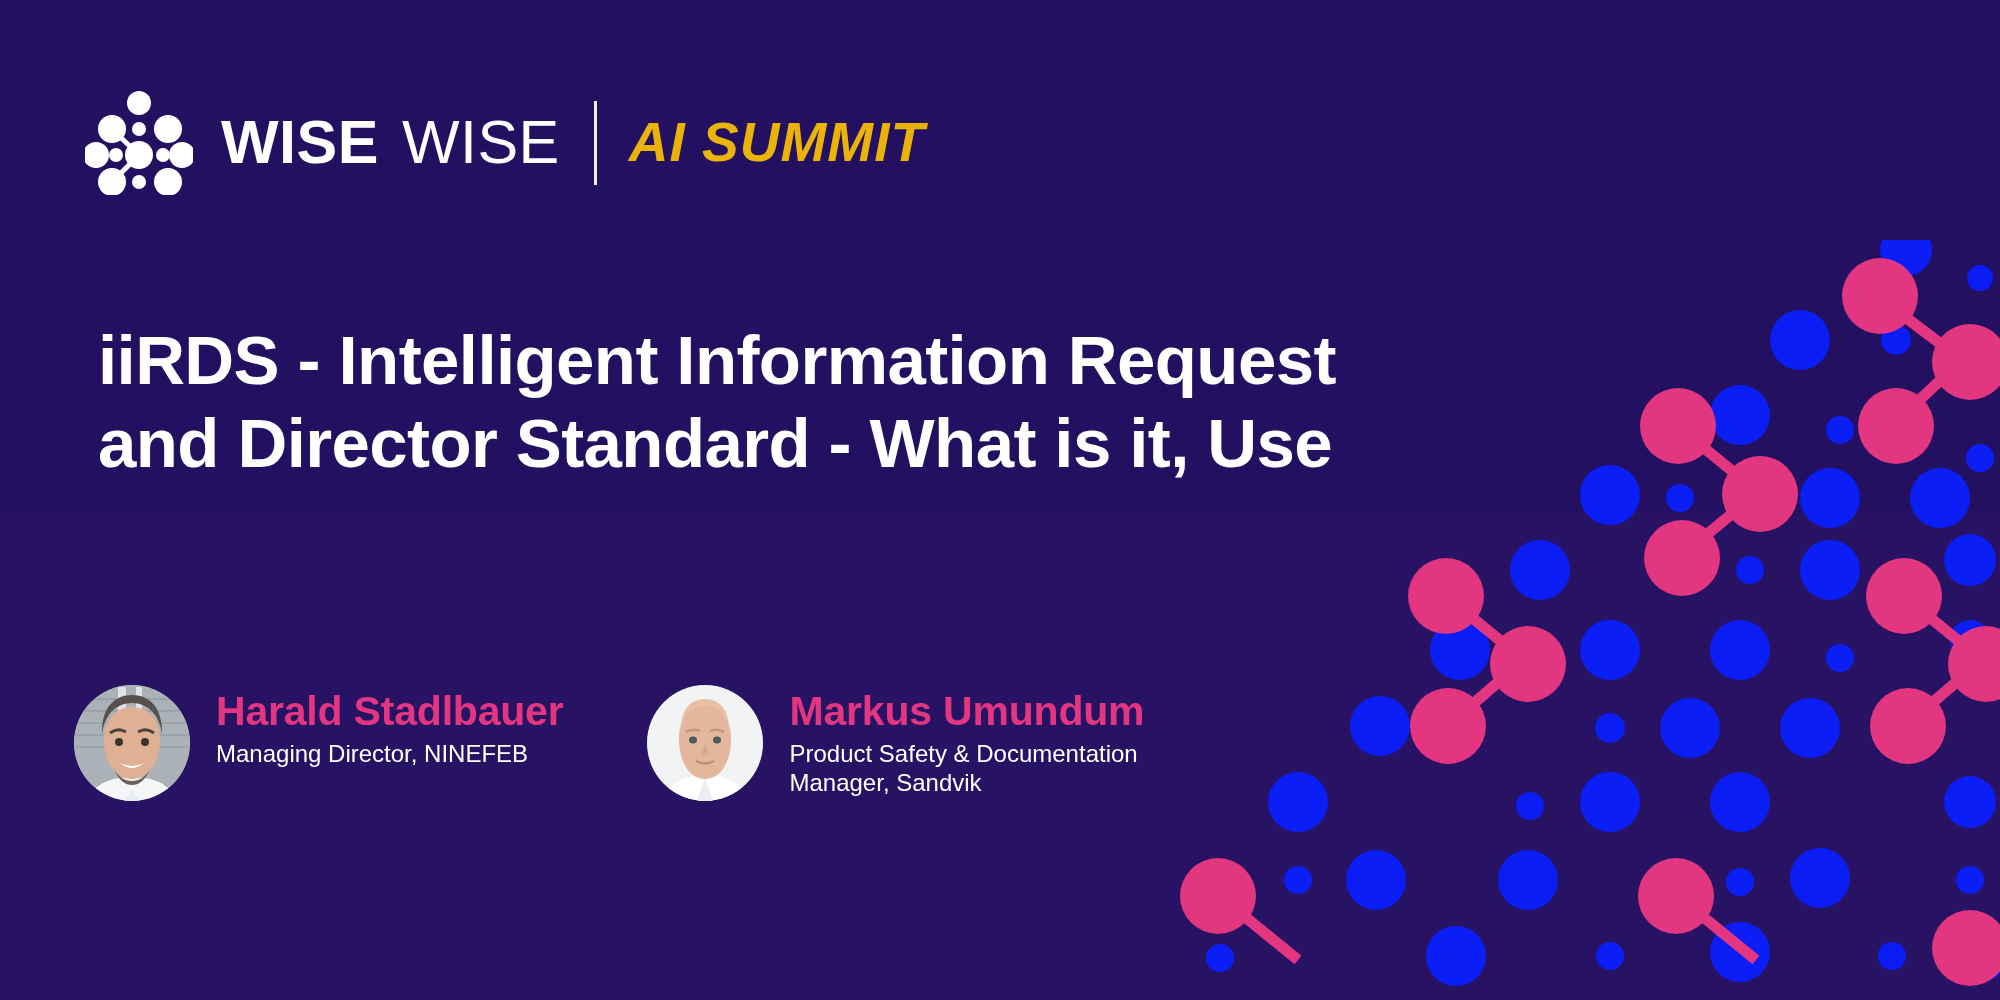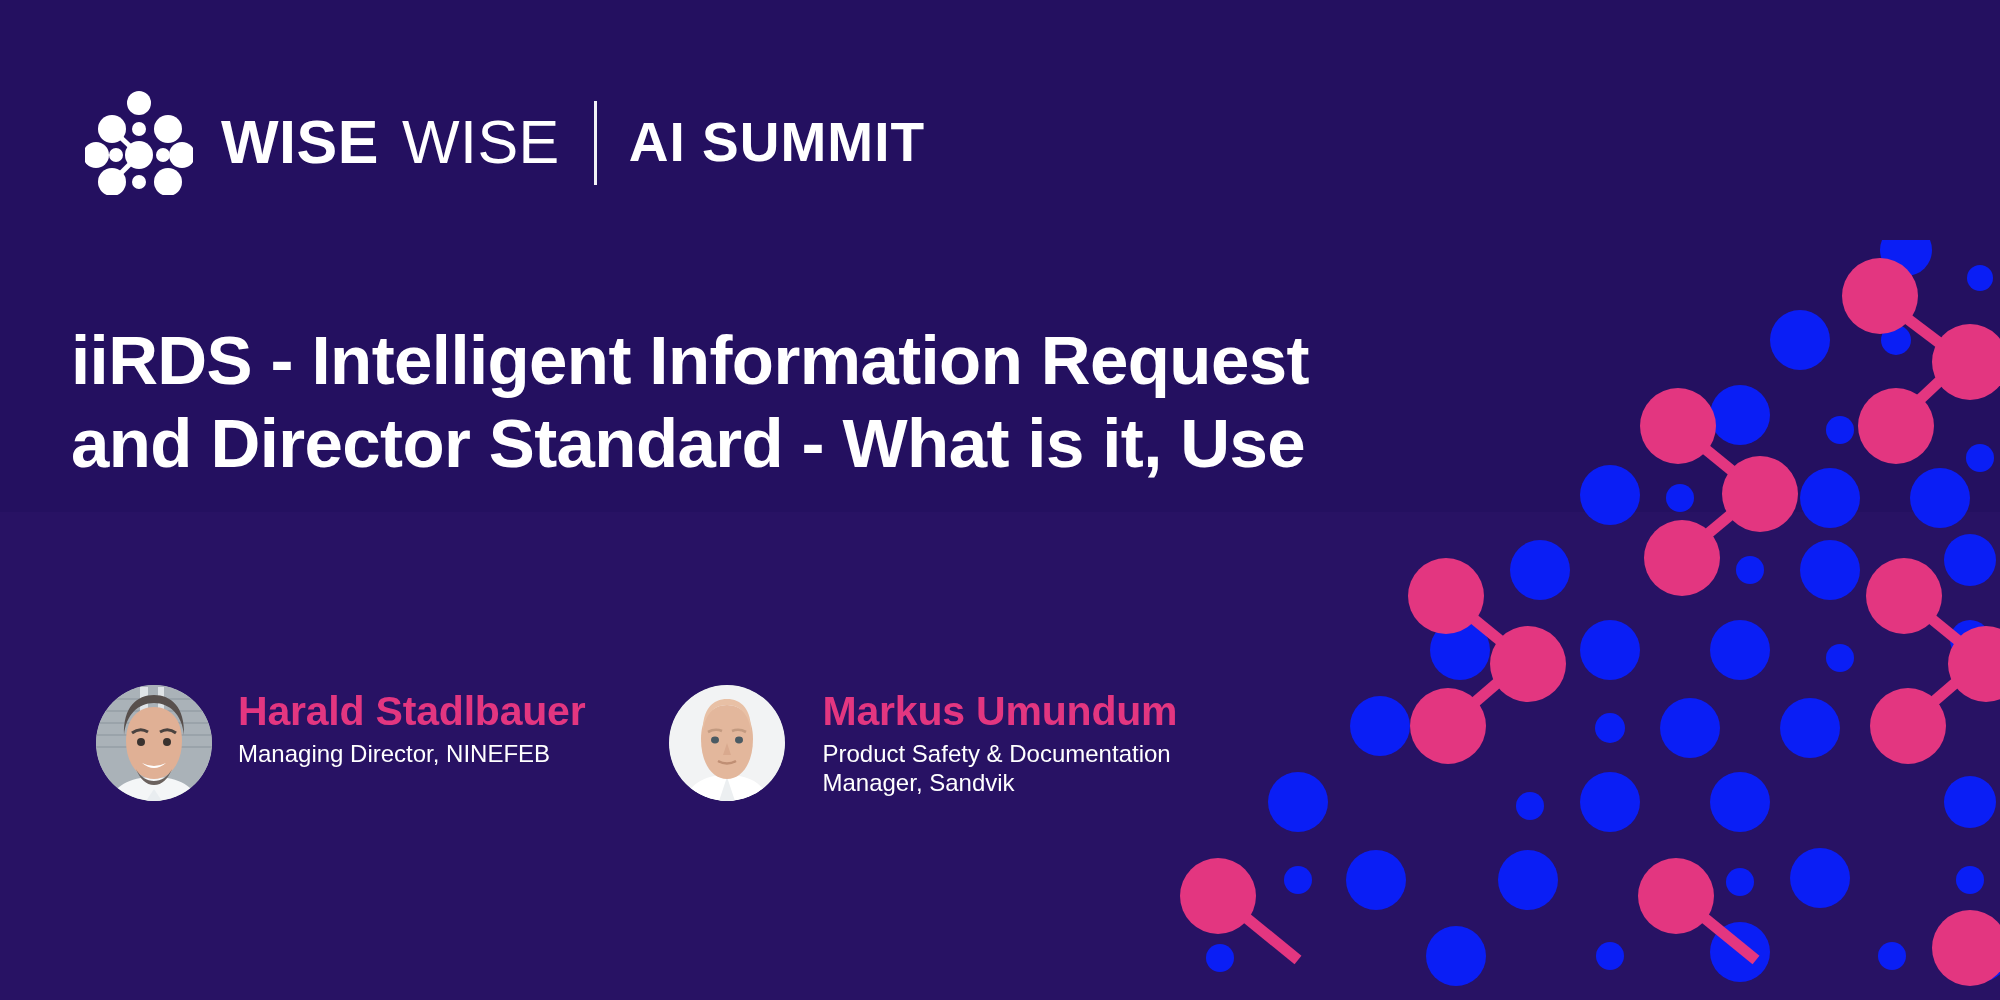--- a/index.html
+++ b/index.html
@@ -62,49 +62,50 @@
     width:3px; height:84px;
     background:#ffffff;
     margin:0 32px 0 34px;
     flex:none;
     opacity:.95;
   }
   .logo-summit {
     font-size:55px;
     font-weight:700;
     letter-spacing:1px;
-    color:#ffffff;
+    color:#eab308;
     white-space:nowrap;
     line-height:1;
+    font-style:italic;
   }
 
   
   .title {
     position:absolute;
-    left:71px; top:320px;
+    left:98px; top:320px;
     width:1330px;
     color:#ffffff;
     font-size:69px;
     font-weight:700;
     line-height:1.20;
     letter-spacing:-0.6px;
   }
 
   
   .speakers {
     position:absolute;
-    left:96px; top:685px;
+    left:74px; top:685px;
     display:flex;
     align-items:flex-end;
   }
   .speaker {
     display:flex;
     align-items:flex-start;
   }
-  .speaker + .speaker { margin-left:84px;gap:11px; }
+  .speaker + .speaker { margin-left:84px; }
   .avatar {
     width:116px; height:116px;
     border-radius:50%;
     overflow:hidden;
     flex:none;
     position:relative;
     background:#b9c0c6;
   }
   .avatar svg { display:block; width:116px; height:116px; }
   .speaker-text { margin-left:26px; padding-top:4px; }

